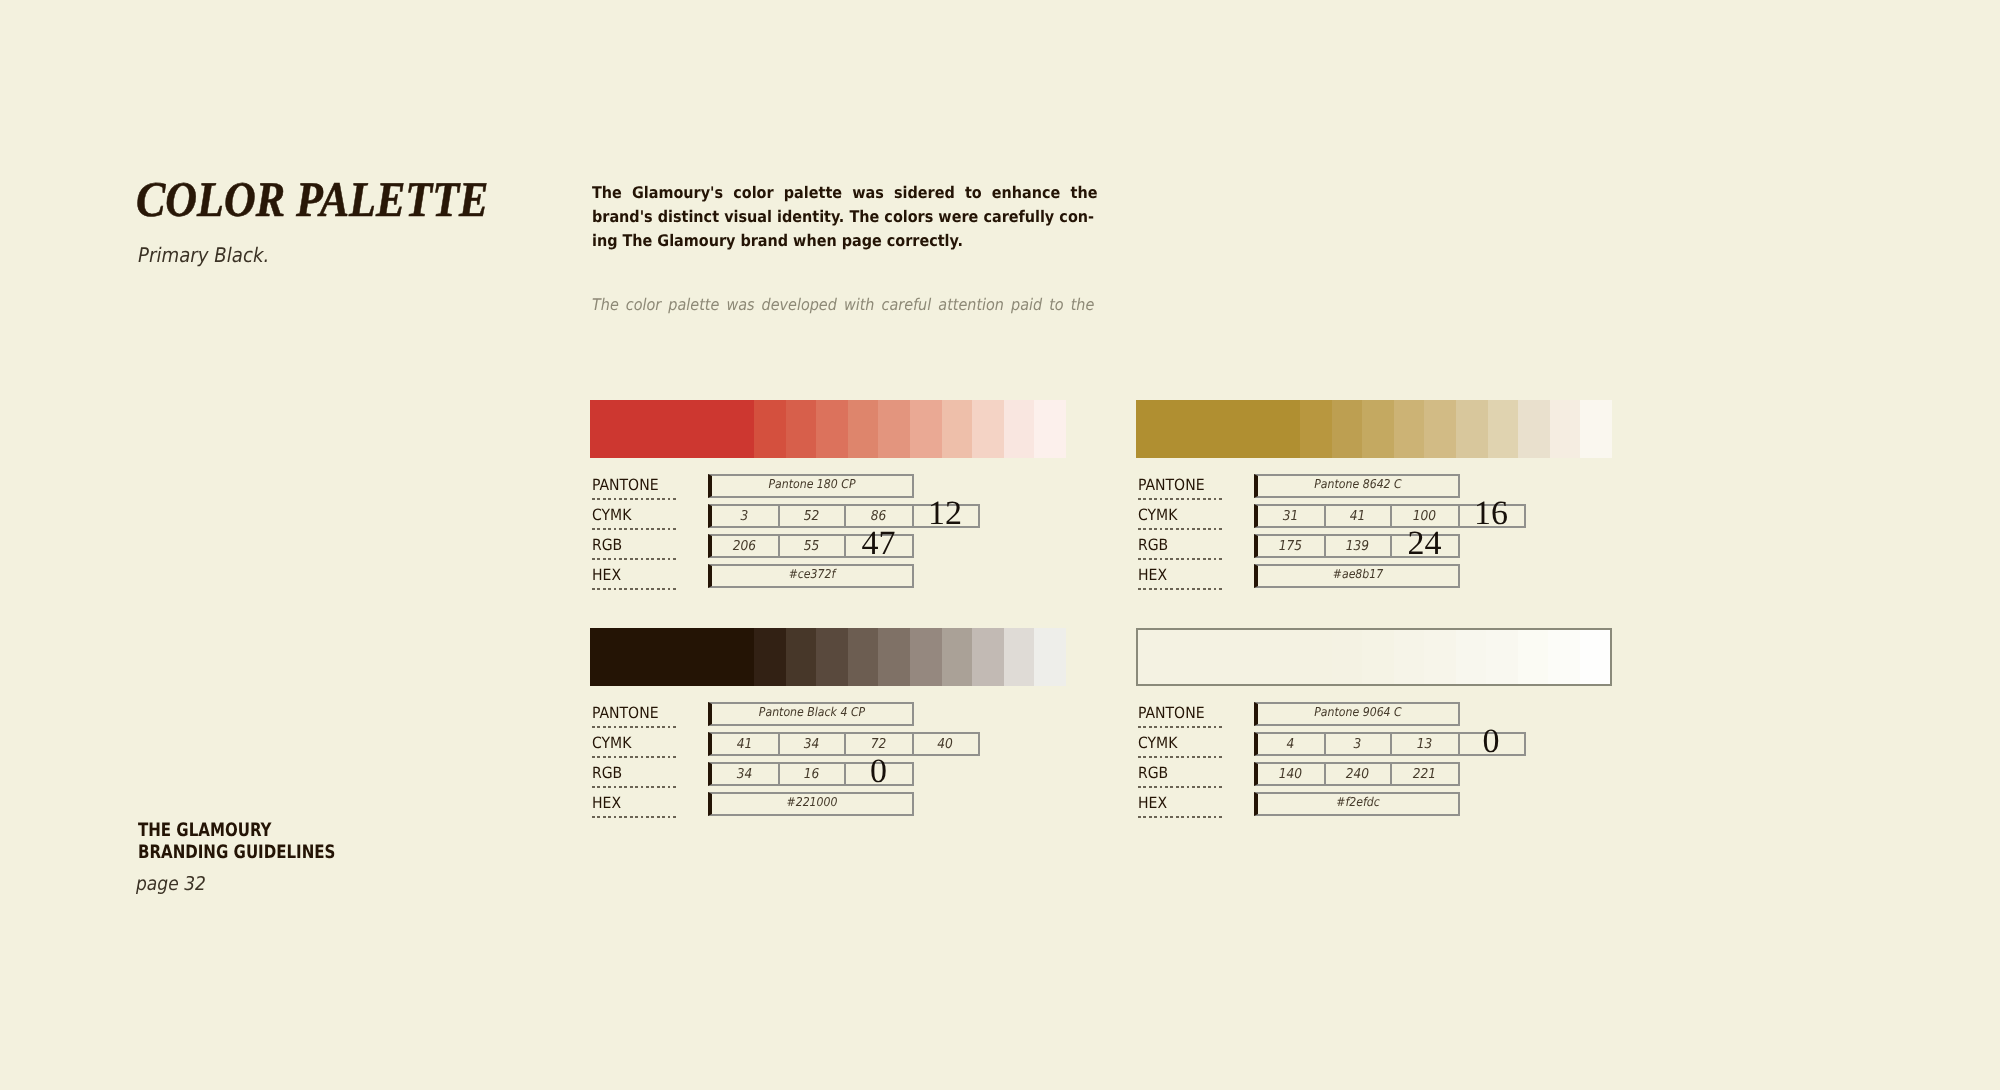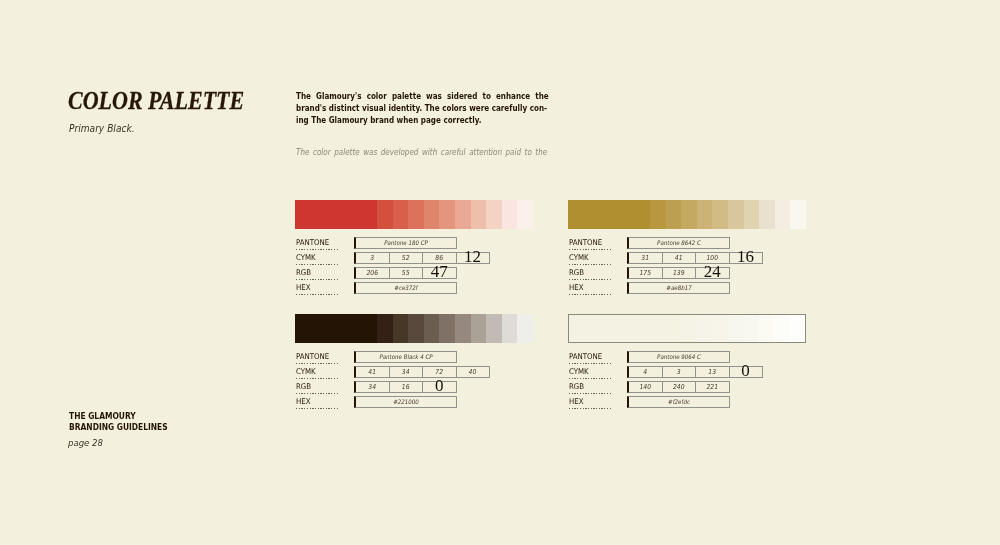--- a/index.html
+++ b/index.html
@@ -39,21 +39,21 @@
       <span class="jline" style="word-spacing: 0.045px;"><span class="jtxt">brand's distinct visual identity. The colors were carefully con-</span></span>
       <span class="jline"><span class="jtxt">ing The Glamoury brand when page correctly.</span></span>
     </div>
   <div class="para2" id="para2">
       <span class="jline" style="word-spacing: 1.25px; font-style: italic;"><span class="jtxt">The color palette was developed with careful attention paid to the</span></span>
     </div>
   <div class="footer">
     <div>THE GLAMOURY</div>
     <div>BRANDING GUIDELINES</div>
   </div>
-  <div class="page-no">page 28</div>
+  <div class="page-no">page 32</div>
   <div id="blocks">
       <div class="block" style="left: 295px; top: 200px;">
         <div class="swatch">
           <i style="width:82px;background:#cd3730"></i>
           <i style="width:15.6px;background:#d4503e"></i>
           <i style="width:15.6px;background:#d75f4b"></i>
           <i style="width:15.6px;background:#dc725c"></i>
           <i style="width:15.6px;background:#de856c"></i>
           <i style="width:15.6px;background:#e3957e"></i>
           <i style="width:15.6px;background:#eaa994"></i>

